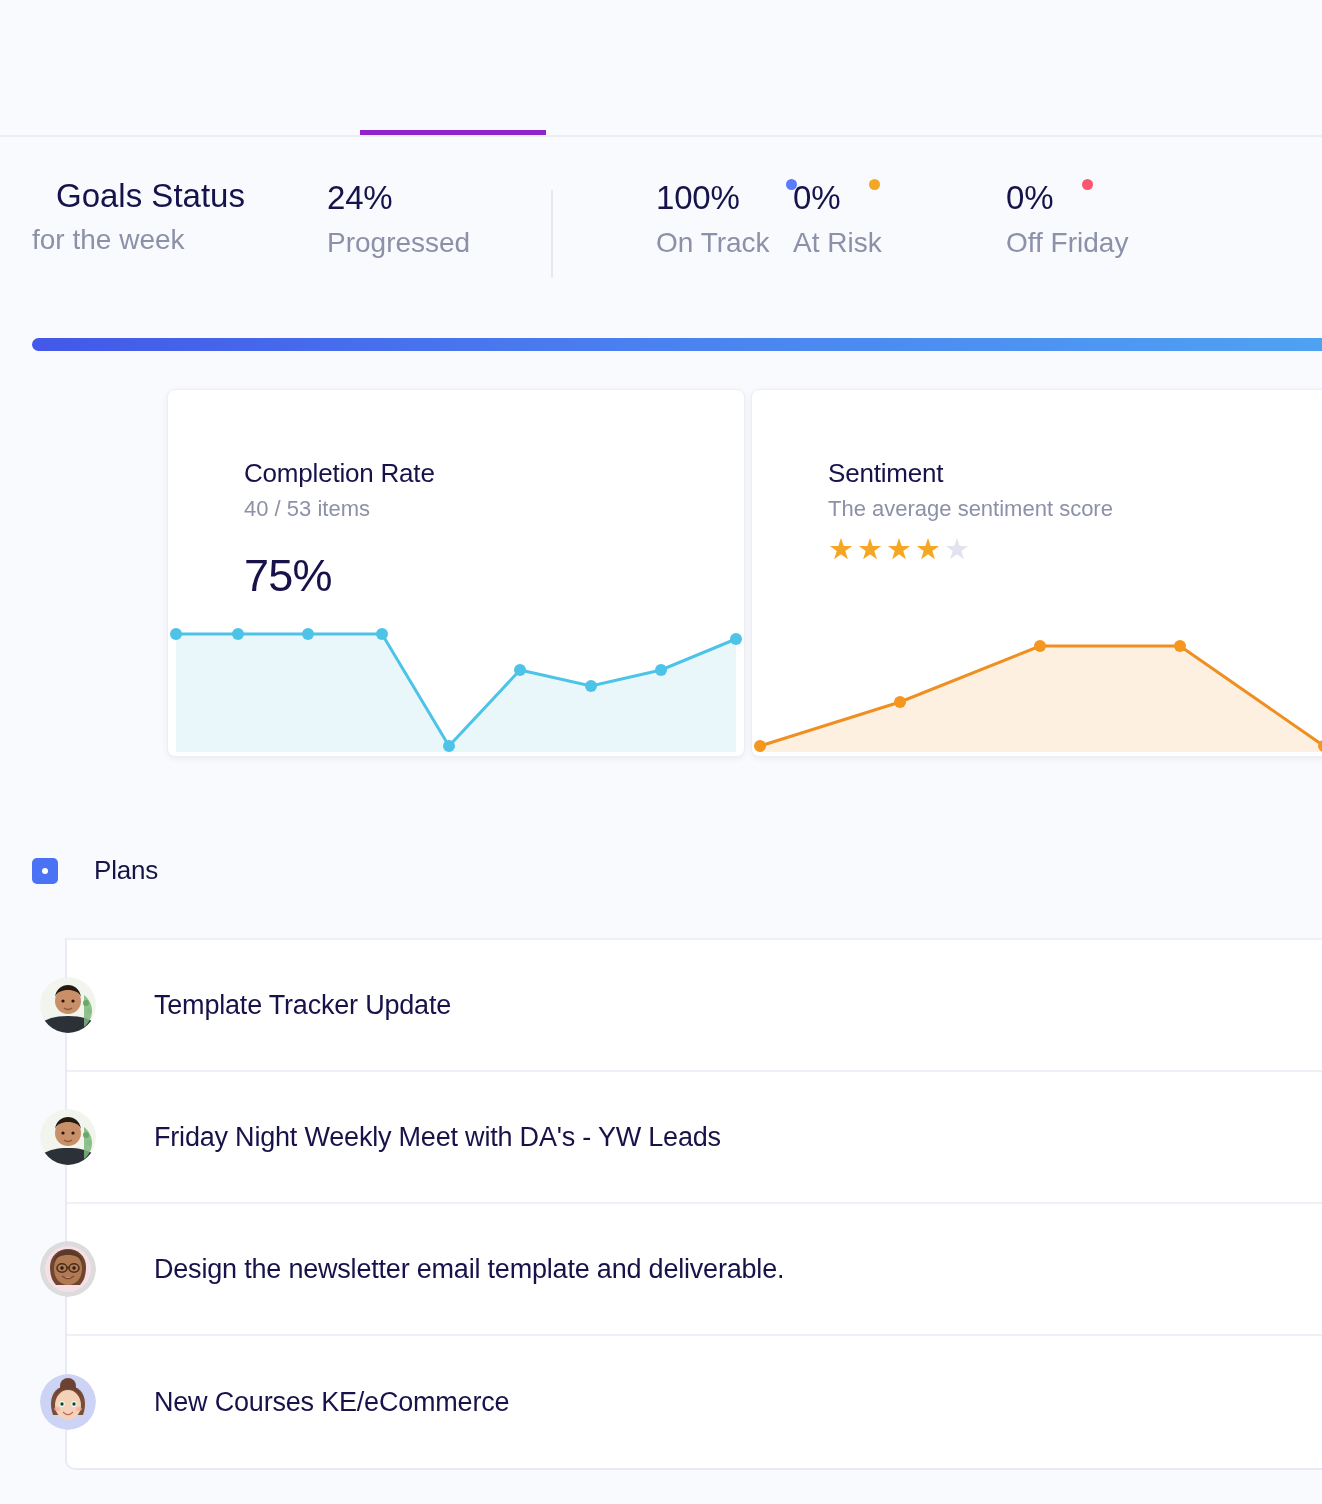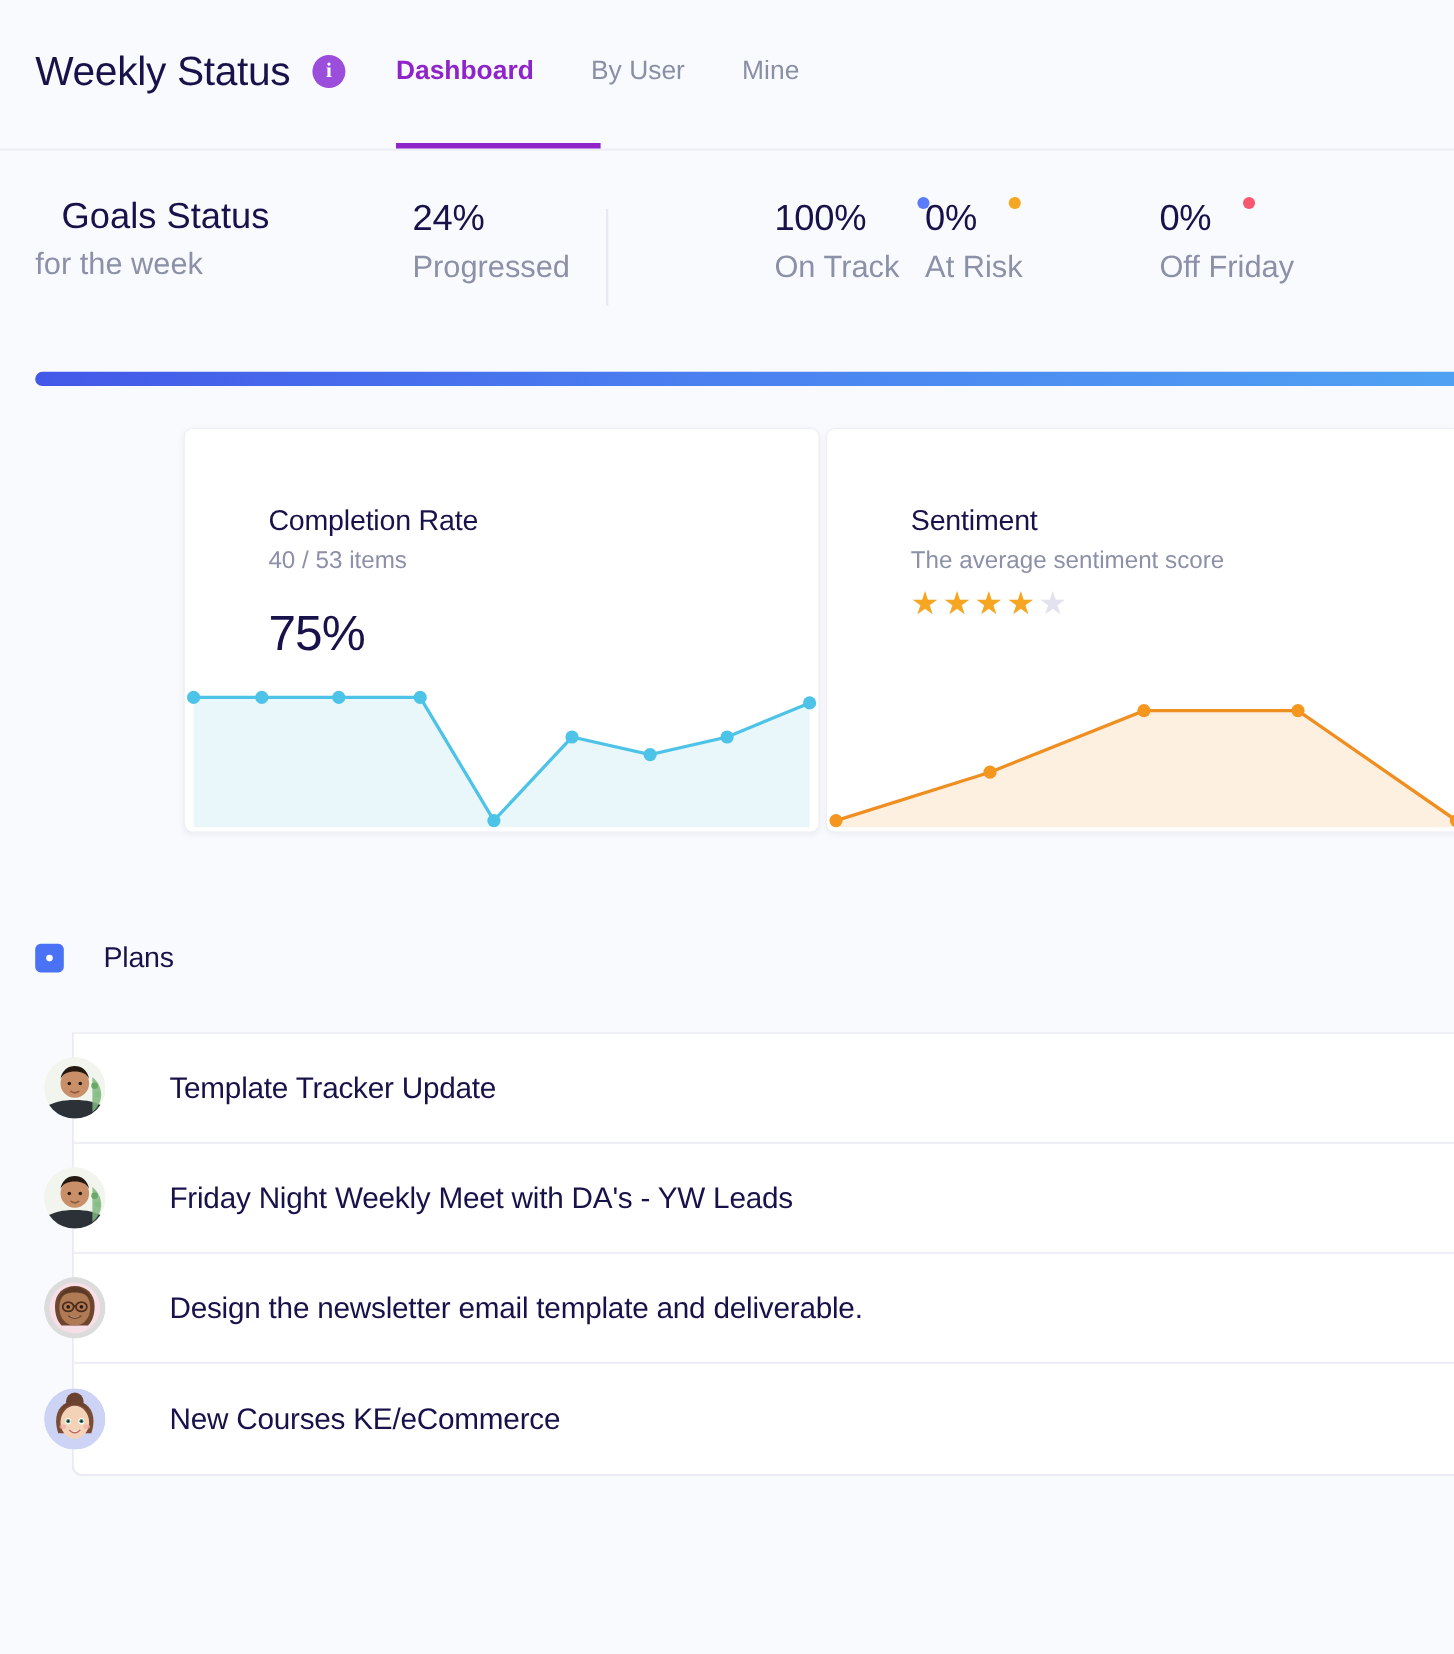--- a/index.html
+++ b/index.html
@@ -60,21 +60,21 @@
   .goal-big {
     font-size: 33px; color: #17124a; font-weight: 400;
     letter-spacing: -0.2px; line-height: 1.25;
   }
   .goal-label {
     font-size: 28px; color: #8c90a8; font-weight: 400;
     margin-top: 8px; line-height: 1.2;
   }
   .goal-title { font-size: 33px; color: #17124a; margin-left: 24px; }
   .g-goalstatus { width: 295px; }
-  .g-progressed { width: 226px; margin-left: 48px; }
+  .g-progressed { width: 226px; }
   .g-ontrack { width: 240px; padding-left: 103px; }
   .g-atrisk { width: 213px; }
   .g-offtrack { width: 220px; }
   .dot {
     position: absolute; width: 11px; height: 11px;
     border-radius: 50%; top: 2px;
   }
   .vsep {
     position: absolute; left: 551px; top: 190px;
     width: 2px; height: 88px; background: #e7e9f2;
@@ -142,50 +142,41 @@
 
   .plans-list {
     position: absolute; left: 65px; top: 938px;
     width: 1257px; background: #ffffff;
     border-left: 2px solid #e9eaf3;
     border-top: 2px solid #eff0f7;
     border-bottom: 2px solid #e9eaf3;
     border-bottom-left-radius: 10px;
   }
   .plan-row {
-    position: relative; height: 100px;
+    position: relative; height: 132px;
     display: flex; align-items: center;
     border-bottom: 2px solid #eff0f7;
   }
   .plan-row:last-child { border-bottom: none; }
   .avatar {
     position: absolute; left: -27px;
     width: 56px; height: 56px; border-radius: 50%;
     overflow: hidden; flex: none;
   }
   .plan-text {
     font-size: 27px; color: #17124a; font-weight: 400;
     margin-left: 87px; letter-spacing: -0.2px; white-space: nowrap;
   }
 </style>
 </head>
 <body>
 
 <div class="page">
 
   <div class="header">
-    <div class="header-row">
-      <div class="page-title">Weekly Status</div>
-      <div class="info-icon">i</div>
-      <div class="tabs">
-        <div class="tab active">Dashboard</div>
-        <div class="tab">By User</div>
-        <div class="tab">Mine</div>
-      </div>
-    </div>
     <div class="tab-underline"></div>
   </div>
 
   <div class="goals">
     <div class="goal-block g-goalstatus">
       <div class="goal-title">Goals Status</div>
       <div class="goal-label">for the week</div>
     </div>
 
     <div class="goal-block g-progressed">

